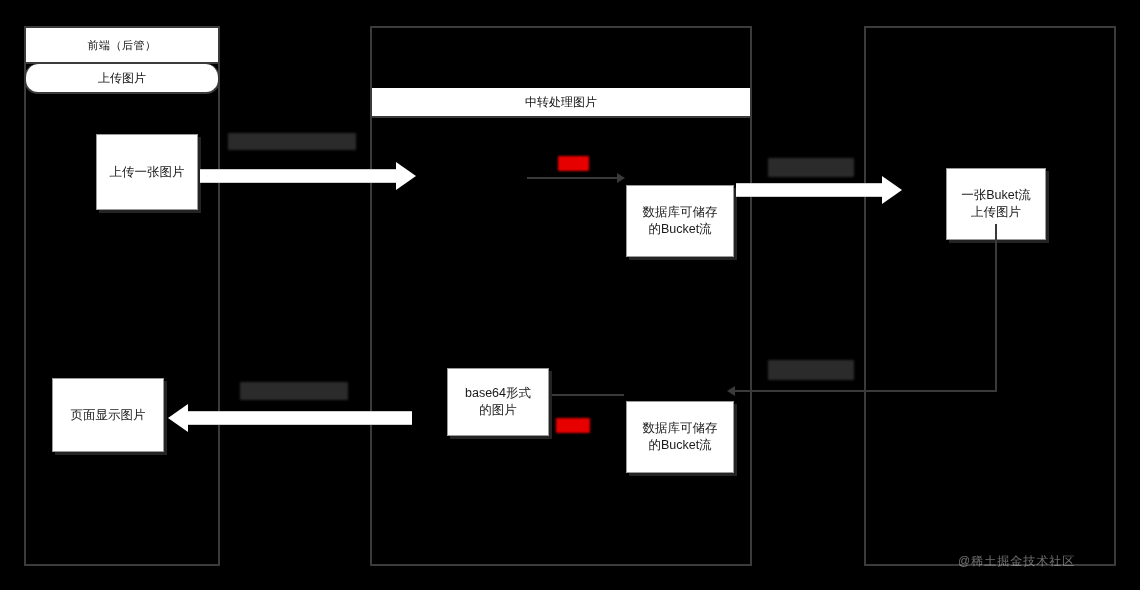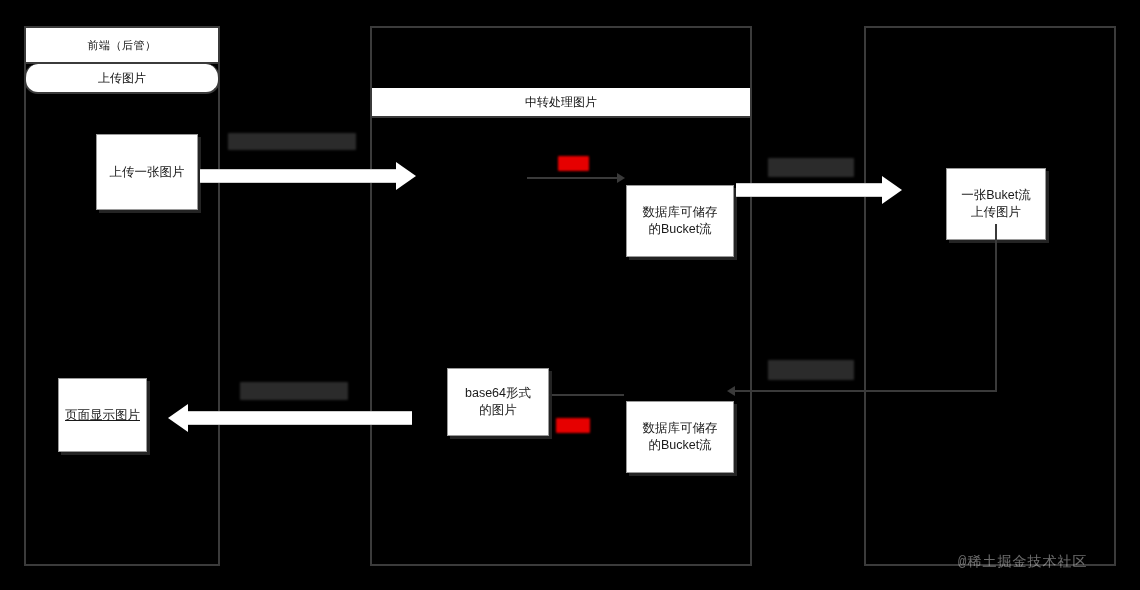--- a/index.html
+++ b/index.html
@@ -104,25 +104,24 @@
     position:absolute;
     border-radius:1px;
     filter:blur(1.2px);
   }
   .redact.gray{background:#2b2b2b;}
   .redact.red{background:#e60000;}
   
   .watermark{
     position:absolute;
     color:rgba(255,255,255,.42);
-    font-size:14px;
+    font-size:12px;
     letter-spacing:1px;
     white-space:nowrap;
     user-select:none;
-    font-family:Liberation Mono, monospace;
   }
 </style>
 </head>
 <body>
 
 <div id="canvas">
 
   <div class="lane" style="left:24px;top:26px;width:196px;height:540px;"></div>
   <div class="lane-title" style="left:24px;top:26px;width:196px;height:38px;">前端（后管）</div>
   <div class="lane-sub" style="left:24px;top:64px;width:196px;height:30px;border-radius:14px;">上传图片</div>
@@ -194,19 +193,19 @@
     </div>
   </div>
 
   <div class="redact gray" style="left:240px;top:382px;width:108px;height:18px;"></div>
 
   <div class="blockarrow" style="left:168px;top:404px;width:244px;height:28px;">
     <div class="shaft" style="left:20px;top:7px;width:224px;height:14px;"></div>
     <div class="headL" style="left:0;top:0;"></div>
   </div>
 
-  <div class="node" style="left:58px;top:378px;width:89px;height:74px;text-decoration:underline;">
+  <div class="node" style="left:52px;top:378px;width:112px;height:74px;">
     <span>页面显示图片</span>
   </div>
 
   <div class="watermark" style="left:958px;top:553px;">@稀土掘金技术社区</div>
 
 </div>
 
 </body></html>

